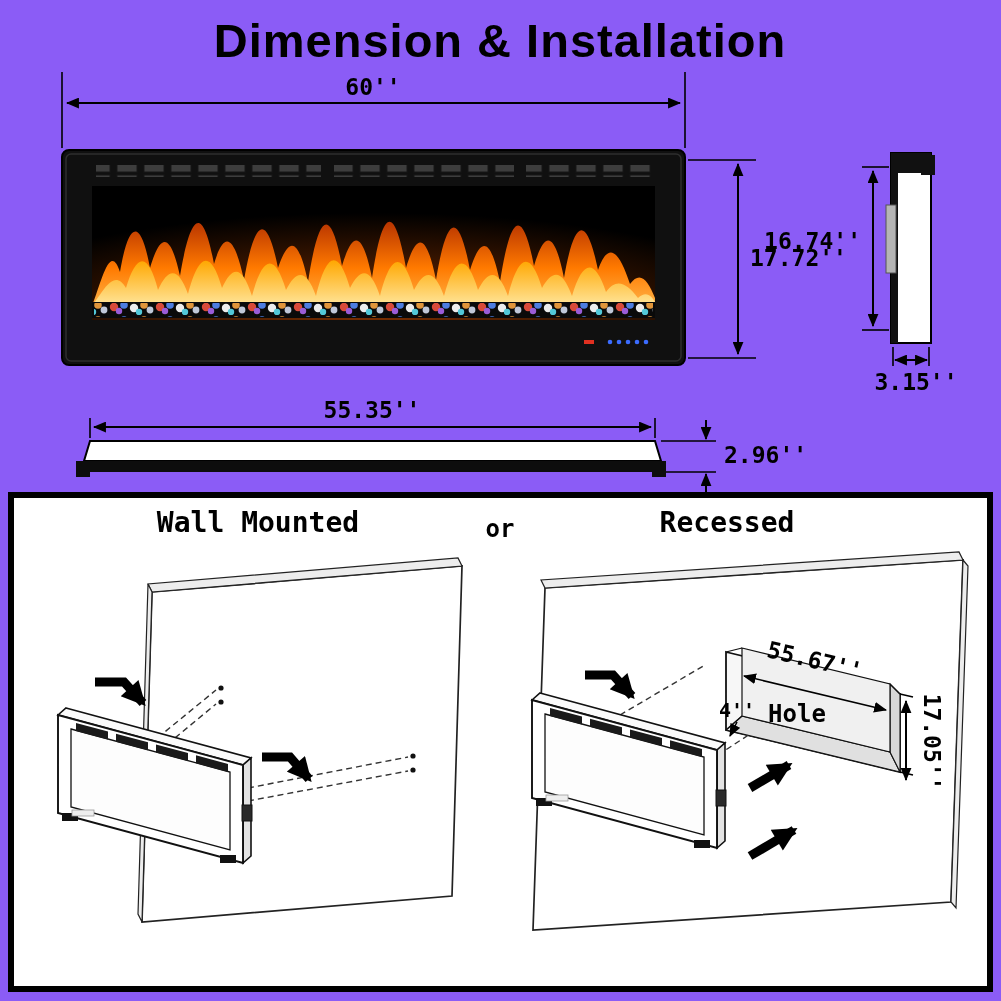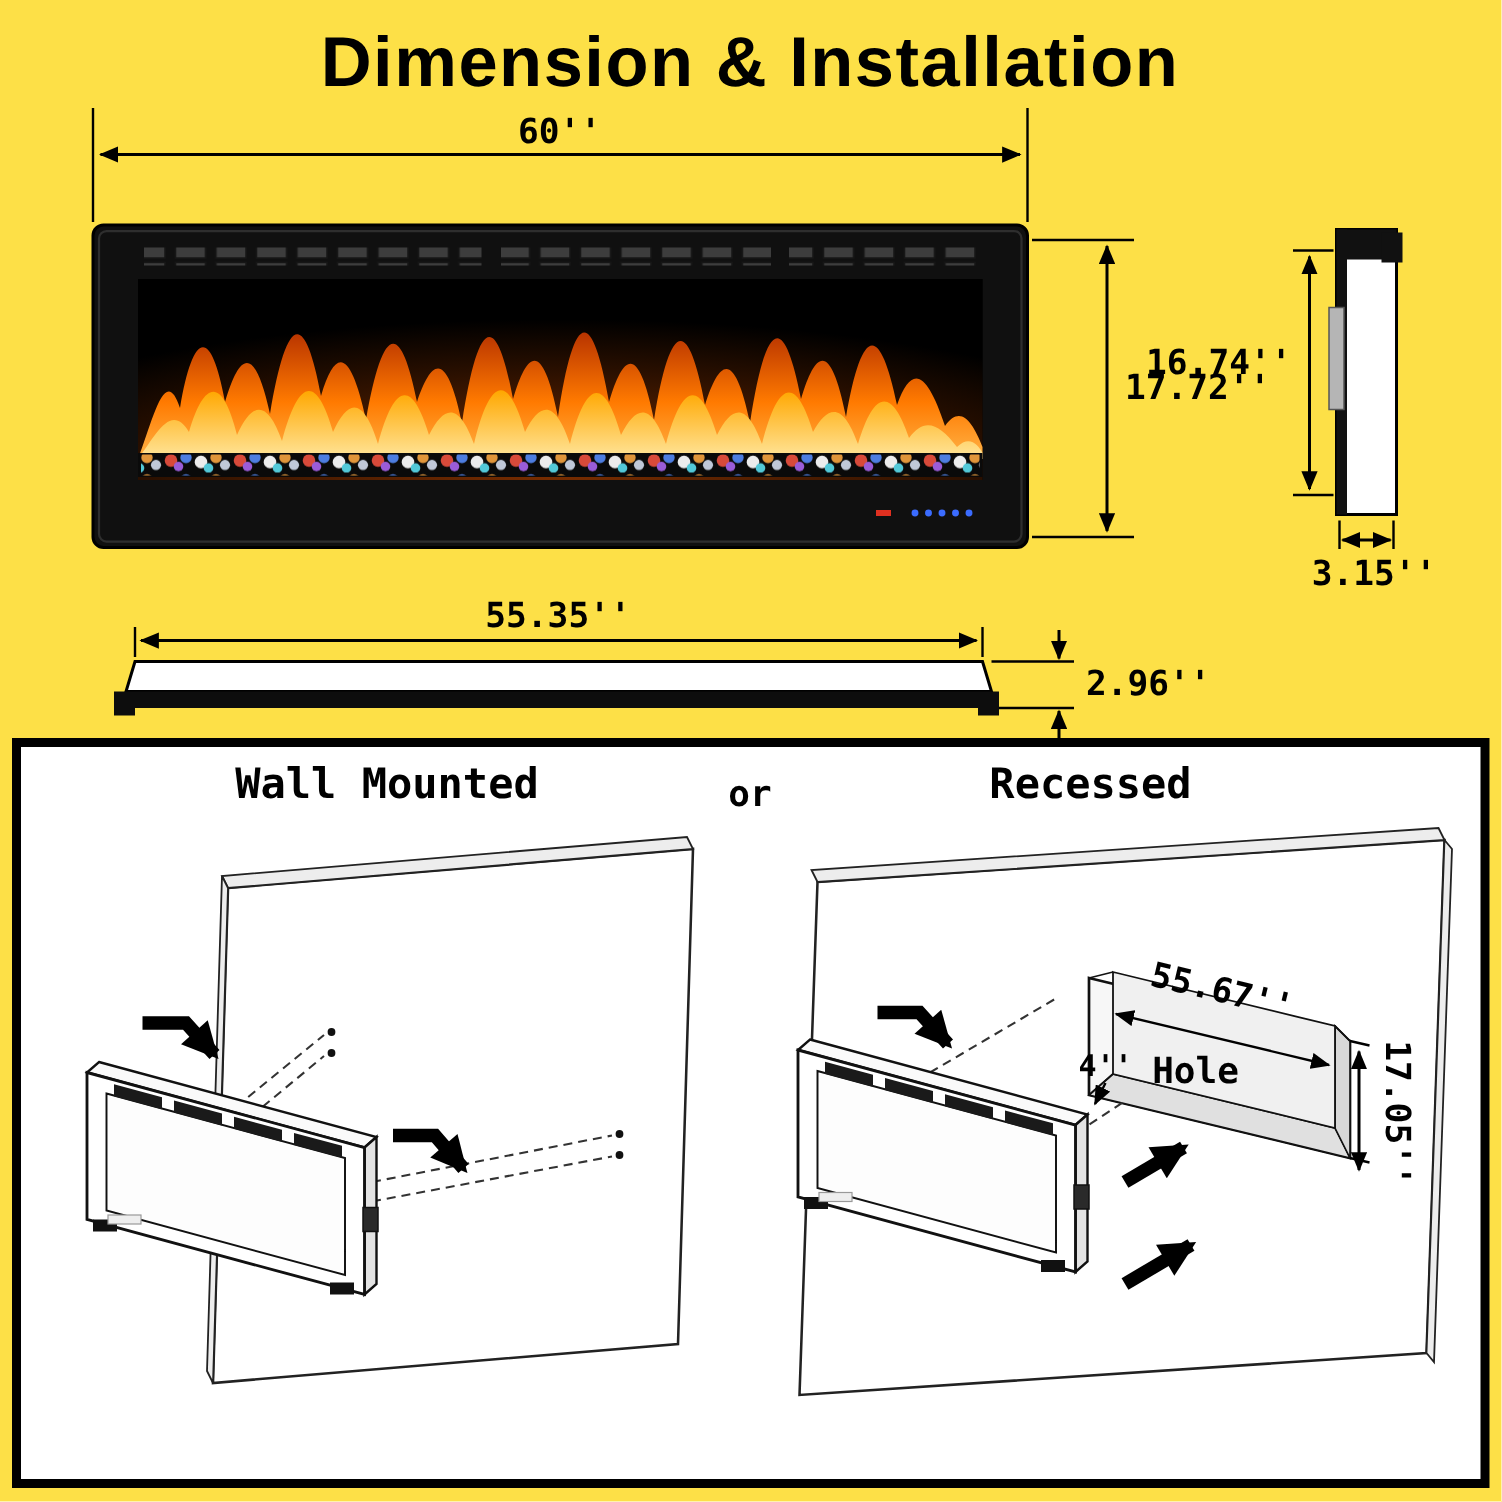--- a/index.html
+++ b/index.html
@@ -1,16 +1,16 @@
 <!DOCTYPE html>
 <html><head>
 <meta charset="utf-8">
 <style>
   html,body{margin:0;padding:0;background:#fff;}
-  .page{position:relative;width:1001px;height:1001px;background:#fde047;overflow:hidden;
+  .page{position:relative;width:1001px;height:1001px;background:#8b5cf6;overflow:hidden;
         font-family:"DejaVu Sans Mono",monospace;}
   svg{position:absolute;left:0;top:0;}
   .t-title{font-family:"Liberation Sans",sans-serif;font-weight:800;font-size:47px;letter-spacing:1px;fill:#000;}
   .t-dim{font-family:"DejaVu Sans Mono",monospace;font-weight:700;font-size:23px;fill:#000;}
   .t-dim-sm{font-family:"DejaVu Sans Mono",monospace;font-weight:700;font-size:20px;fill:#000;}
   .t-section{font-family:"DejaVu Sans Mono",monospace;font-weight:700;font-size:28px;fill:#000;}
   .t-or{font-family:"DejaVu Sans Mono",monospace;font-weight:700;font-size:24px;fill:#000;}
   .t-hole{font-family:"DejaVu Sans Mono",monospace;font-weight:700;font-size:24px;fill:#000;}
   .dimline{stroke:#000;stroke-width:2;fill:none;}
   .extline{stroke:#000;stroke-width:1.6;fill:none;}

